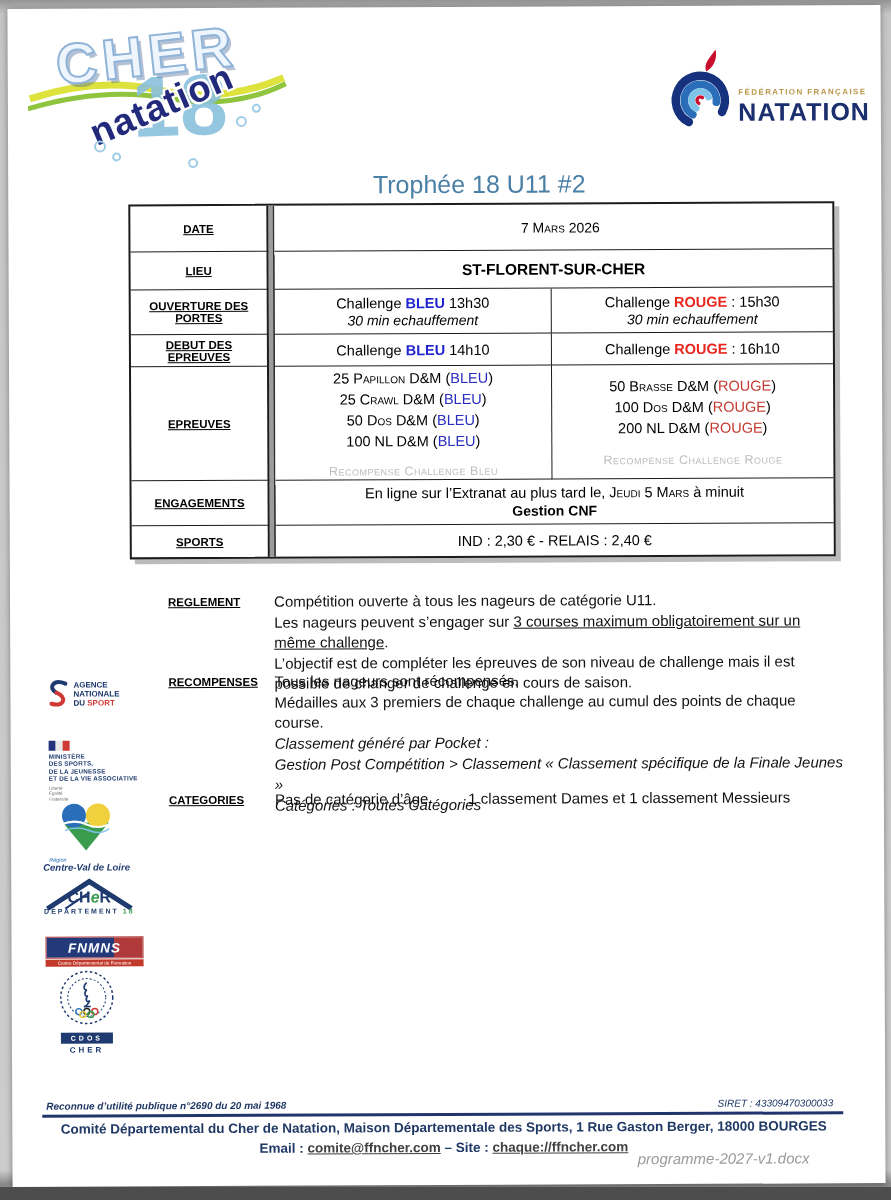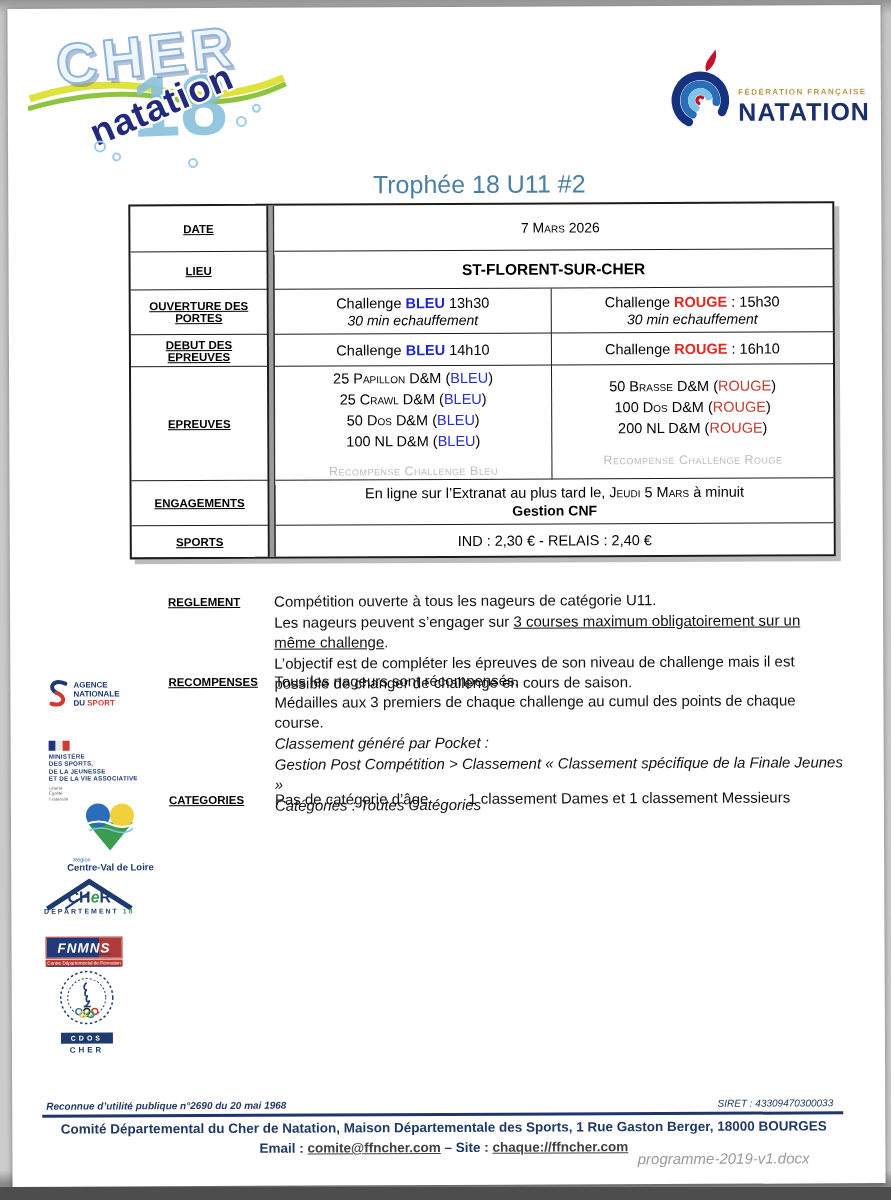--- a/index.html
+++ b/index.html
@@ -77,29 +77,29 @@
   .ffnc-v{font-size:8.5px;font-weight:700;font-style:italic;}
   .agence{left:34px;top:669px;width:100px;display:flex;align-items:center;}
   .agence-txt{font-size:8px;font-weight:800;line-height:9px;margin-left:3px;}
   .red{color:#d03a34;}
   .ministere{left:38px;top:732px;width:100px;}
   .flag{display:flex;height:10px;width:21px;margin-bottom:2px;}
   .flag span{flex:1;}
   .fb{background:#23317c;}.fw{background:#e8e8e8;}.fr{background:#d03a34;}
   .min-l{font-size:6.3px;font-weight:800;line-height:7.4px;letter-spacing:.2px;}
   .motto{margin-top:3px;font-size:4.5px;font-style:italic;color:#777;line-height:5.5px;}
-  .region{left:56px;top:792px;width:86px;text-align:center;}
+  .region{left:32px;top:792px;width:86px;text-align:center;font-style:italic;}
   .region-word{font-size:5.5px;color:#2a6db8;text-align:left;margin-left:6px;}
   .region-name{font-size:9.5px;font-weight:800;margin-top:-1px;white-space:nowrap;}
   .cherd{left:32px;top:868px;width:92px;text-align:center;}
   .cher-name{font-size:16px;font-weight:700;margin-top:-26px;}
   .cher-e{color:#3a9c4e;font-style:italic;}
   .cher-dept{font-size:7px;letter-spacing:2px;font-weight:700;margin-top:1px;}
   .green{color:#3a9c4e;}
-  .fnmns{left:34px;top:928px;width:77px;text-decoration:underline;}
+  .fnmns{left:34px;top:928px;width:98px;}
   .fnmns-box{height:20px;background:linear-gradient(90deg,#223a7a 0 70%,#b03a3a 70% 100%);border:1.5px solid #b03a3a;display:flex;align-items:center;justify-content:center;color:#fff;font-weight:800;font-style:italic;font-size:13.5px;letter-spacing:1px;}
   .fnmns-sub{margin-top:1px;background:#c0392b;color:#fff;font-size:4.6px;text-align:center;padding:1px 0;}
   .cdos{left:42px;top:960px;width:66px;text-align:center;}
   .cdos-banner{margin:2px auto 0;width:52px;background:#1e3a6e;color:#fff;font-size:7px;letter-spacing:3px;padding:2px 0;font-weight:700;}
   .cdos-name{font-size:8px;font-weight:800;letter-spacing:3px;margin-top:2px;}
 
   
   .f-note{position:absolute;left:34px;top:1092px;font-size:10px;font-weight:700;font-style:italic;color:#1f3864;}
   .f-siret{position:absolute;right:52px;top:1092px;font-size:10px;font-weight:400;font-style:italic;color:#1f3864;}
   .f-rule{position:absolute;left:30px;right:42px;top:1106px;height:2.5px;background:#20356b;}
@@ -304,16 +304,16 @@
     <div class="cdos-name">CHER</div>
   </div>
 
   <div class="f-note">Reconnue d’utilité publique n°2690 du 20 mai 1968</div>
   <div class="f-siret">SIRET : 43309470300033</div>
   <div class="f-rule"></div>
   <div class="f-address">Comité Départemental du Cher de Natation, Maison Départementale des Sports, 1 Rue Gaston Berger, 18000 BOURGES</div>
   <div class="f-contact">
     <span>Email : </span><span class="f-link">comite@ffncher.com</span><span> – Site : </span><span class="f-link">chaque://ffncher.com</span>
   </div>
-  <div class="f-file">programme-2019-v1.docx</div>
+  <div class="f-file">programme-2027-v1.docx</div>
 
 </div>
 </div>
 
 </body></html>

